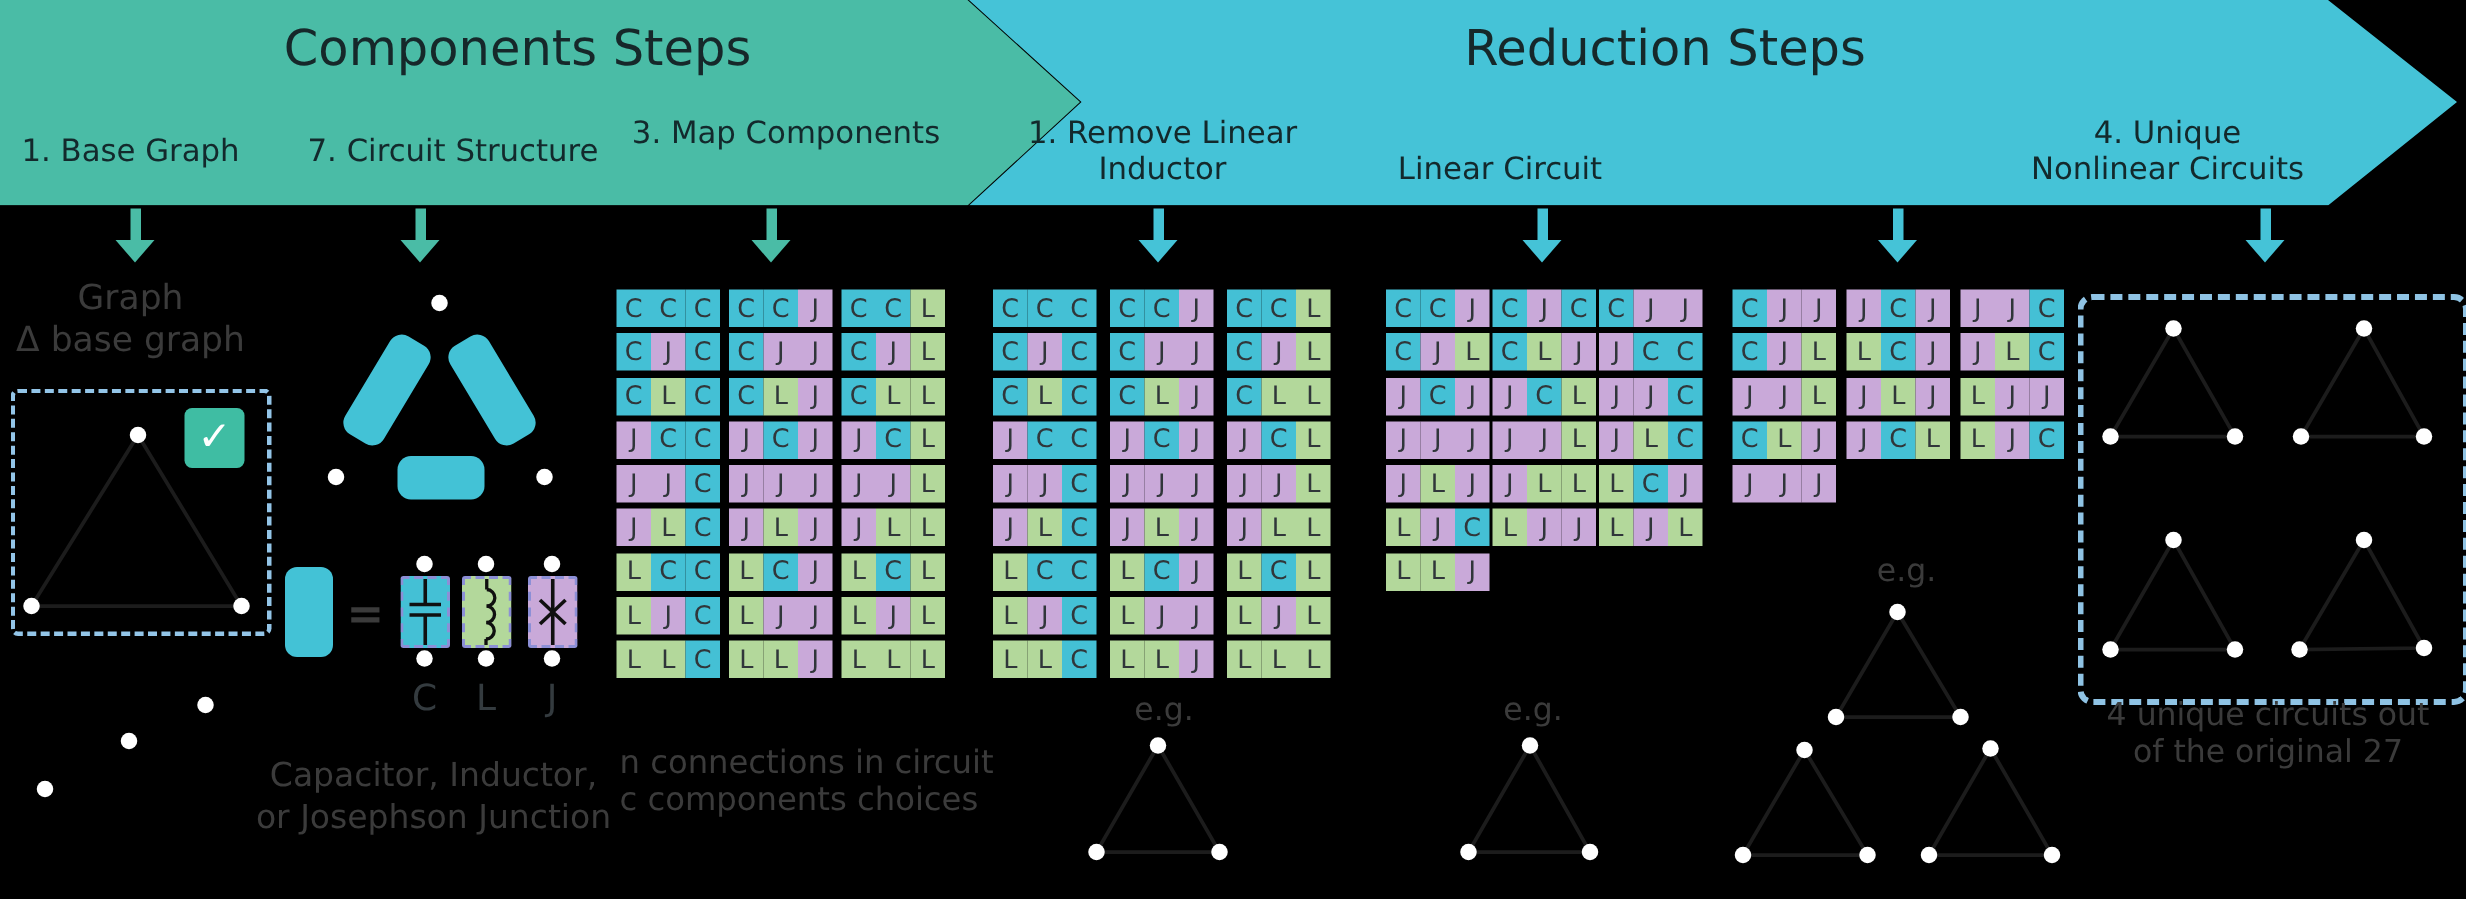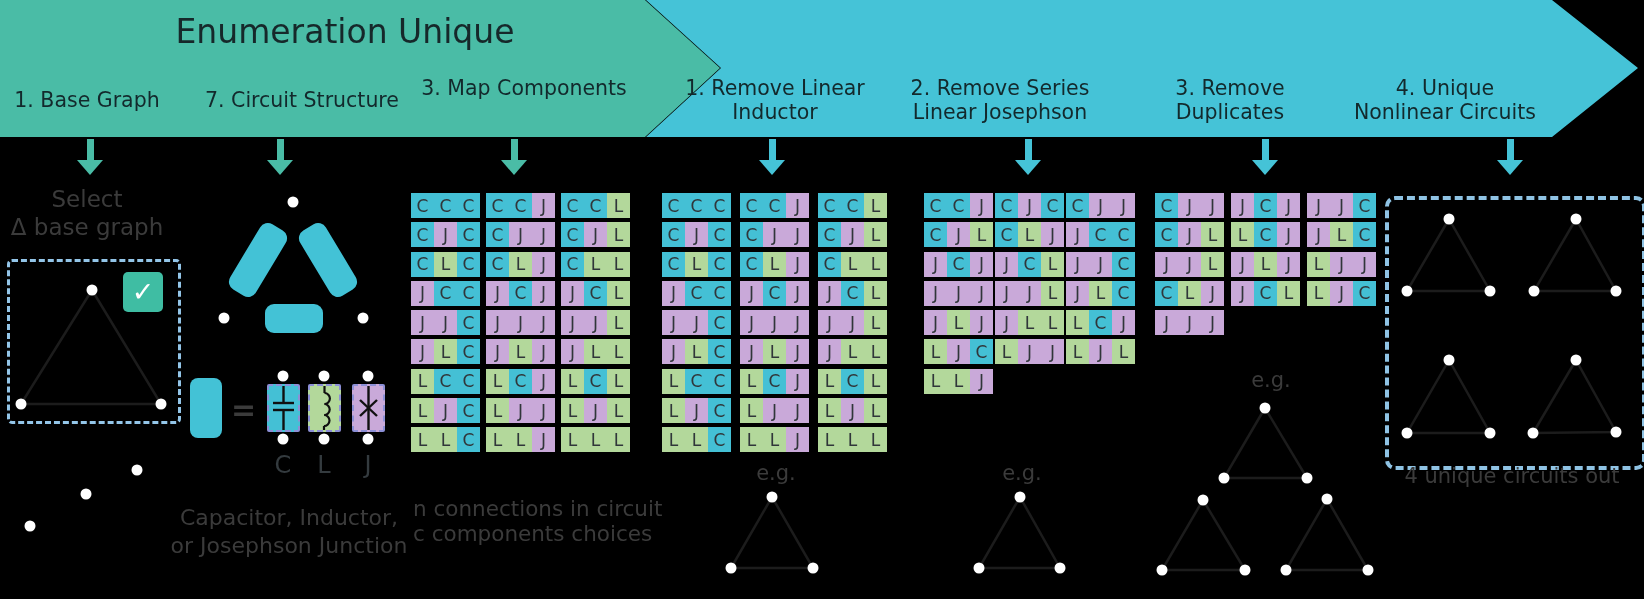--- a/index.html
+++ b/index.html
@@ -42,37 +42,34 @@
       font-size:17px;color:#30363A;}
   svg.overlay{position:absolute;left:0;top:0;z-index:1;}
 </style>
 </head>
 <body>
 
 <div class="stage" id="stage">
 
   <div class="banner banner-enum"></div>
   <div class="banner banner-red"></div>
-  <div class="banner-title" style="left:345px;">Enumeration Unique</div>
+  <div class="banner-title" style="left:345px;">Components Steps</div>
+  <div class="banner-title" style="left:1110px;">Reduction Steps</div>
 
   <div class="step-label" style="left:87px;top:88px;">1. Base Graph</div>
   <div class="step-label" style="left:302px;top:88px;">7. Circuit Structure</div>
   <div class="step-label" style="left:524px;top:76px;">3. Map Components</div>
 
   <div class="step-label" style="left:775px;top:76px;">
     <span>1. Remove Linear</span><br>
     <span>Inductor</span>
   </div>
   <div class="step-label" style="left:1000px;top:76px;">
-    <span>2. Remove Series</span><br>
-    <span>Linear Josephson</span>
-  </div>
-  <div class="step-label" style="left:1230px;top:76px;">
-    <span>3. Remove</span><br>
-    <span>Duplicates</span>
+    <br>
+    <span>Linear Circuit</span>
   </div>
   <div class="step-label" style="left:1445px;top:76px;">
     <span>4. Unique</span><br>
     <span>Nonlinear Circuits</span>
   </div>
 
   <svg class="overlay" width="1644" height="599" id="overlay">
       <polygon points="92,290 21,404 161,404" fill="none" stroke="#1C1C1C" stroke-width="2.5"></polygon>
       <polygon points="772,497 731,568 813,568" fill="none" stroke="#1C1C1C" stroke-width="2.5"></polygon>
       <polygon points="1020,497 979,568 1060,568" fill="none" stroke="#1C1C1C" stroke-width="2.5"></polygon>
@@ -120,21 +117,21 @@
       <circle cx="1534" cy="291" r="5.5" fill="#FFFFFF"></circle>
       <circle cx="1616" cy="291" r="5.5" fill="#FFFFFF"></circle>
       <circle cx="1449" cy="360" r="5.5" fill="#FFFFFF"></circle>
       <circle cx="1407" cy="433" r="5.5" fill="#FFFFFF"></circle>
       <circle cx="1490" cy="433" r="5.5" fill="#FFFFFF"></circle>
       <circle cx="1576" cy="360" r="5.5" fill="#FFFFFF"></circle>
       <circle cx="1533" cy="433" r="5.5" fill="#FFFFFF"></circle>
       <circle cx="1616" cy="432" r="5.5" fill="#FFFFFF"></circle>
     </svg>
 
-  <div class="gtext center" style="left:87px;top:186px;font-size:23px;">Select</div>
+  <div class="gtext center" style="left:87px;top:186px;font-size:23px;">Graph</div>
   <div class="gtext center" style="left:87px;top:214px;font-size:23px;">Δ base graph</div>
   <div class="dash-box" style="left:7px;top:259px;width:168px;height:159px;"></div>
   <div class="check-sq">✓</div>
 
   <div class="edge-bar" style="left:243px;top:222px;width:30px;height:76px;transform:rotate(31deg);"></div>
   <div class="edge-bar" style="left:313px;top:222px;width:30px;height:76px;transform:rotate(-31deg);"></div>
   <div class="edge-bar" style="left:265px;top:304px;width:58px;height:29px;"></div>
 
   <div class="legend-rect"></div>
   <div class="gtext" style="left:231px;top:392px;font-size:30px;font-weight:bold;">=</div>
@@ -177,20 +174,21 @@
 
   <div class="gtext" style="left:413px;top:496px;font-size:21.5px;">n connections in circuit</div>
   <div class="gtext" style="left:413px;top:521px;font-size:21.5px;">c components choices</div>
 
   <div class="gtext center" style="left:776px;top:461px;font-size:21px;">e.g.</div>
   <div class="gtext center" style="left:1022px;top:461px;font-size:21px;">e.g.</div>
   <div class="gtext center" style="left:1271px;top:368px;font-size:21px;">e.g.</div>
 
   <div class="dash-box-big" style="left:1385px;top:196px;width:253px;height:266px;"></div>
   <div class="gtext center" style="left:1512px;top:464px;font-size:21px;">4 unique circuits out</div>
+  <div class="gtext center" style="left:1512px;top:489px;font-size:21px;">of the original 27</div>
 
 <div class="darrow" style="left: 90px;">
       <div class="stem" style="background:#4ABCA6"></div>
       <div class="head" style="border-top-color:#4ABCA6"></div>
     </div>
     <div class="darrow" style="left: 280px;">
       <div class="stem" style="background:#4ABCA6"></div>
       <div class="head" style="border-top-color:#4ABCA6"></div>
     </div>
     <div class="darrow" style="left: 514px;">

